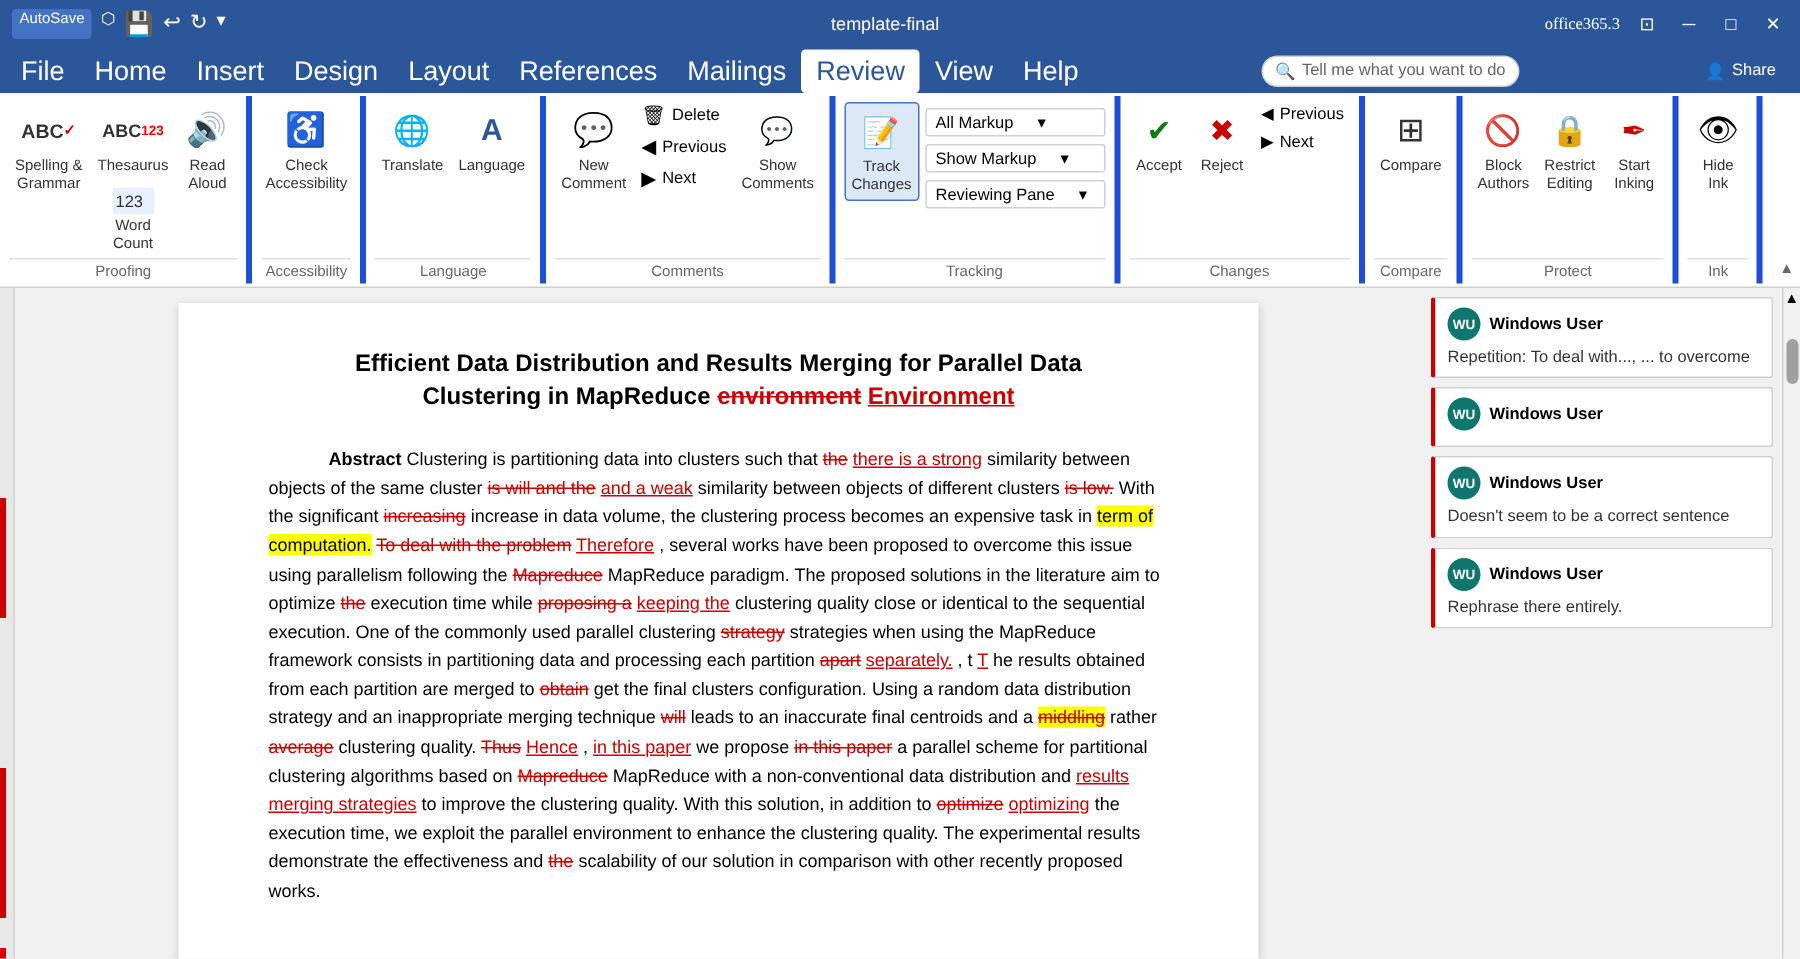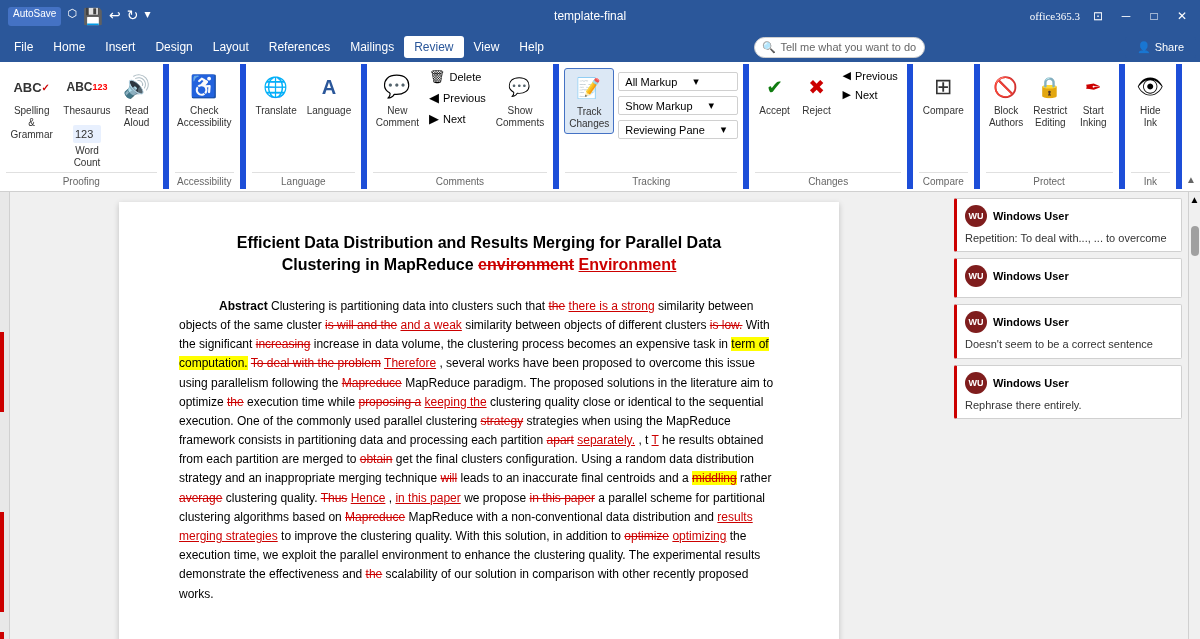--- a/index.html
+++ b/index.html
@@ -25,41 +25,41 @@
     .menu-bar {
       background: #2b579a;
       height: 30px;
       display: flex;
       align-items: center;
       padding: 0 4px;
       color: white;
     }
     .menu-item {
       padding: 4px 10px;
-      font-size: 12px;
+      font-size: 18px;
       cursor: pointer;
       border-radius: 3px;
       color: white;
     }
     .menu-item.active { background: white; color: #2b579a; }
 
     
     .ribbon {
       background: white;
       border-bottom: 1px solid #d0d0d0;
       display: flex;
       align-items: stretch;
       min-height: 90px;
       padding: 2px 0;
     }
     .ribbon-group {
       display: flex;
       flex-direction: column;
       align-items: center;
-      border-right: 6px solid #1d4ed8;
+      border-right: 4px solid #1d4ed8;
       padding: 4px 6px 2px;
       min-width: 50px;
       position: relative;
     }
     .ribbon-group-items {
       display: flex;
       align-items: flex-start;
       gap: 2px;
       flex: 1;
     }
@@ -190,21 +190,21 @@
     }
     .comment-user {
       display: flex;
       align-items: center;
       gap: 6px;
       margin-bottom: 4px;
     }
     .comment-avatar {
       width: 22px;
       height: 22px;
-      background: #7f1d1d;
+      background: #0f766e;
       border-radius: 50%;
       display: flex;
       align-items: center;
       justify-content: center;
       font-size: 9px;
       color: white;
       font-weight: bold;
       flex-shrink: 0;
     }
     .comment-username { font-size: 11px; font-weight: bold; color: #000; }

